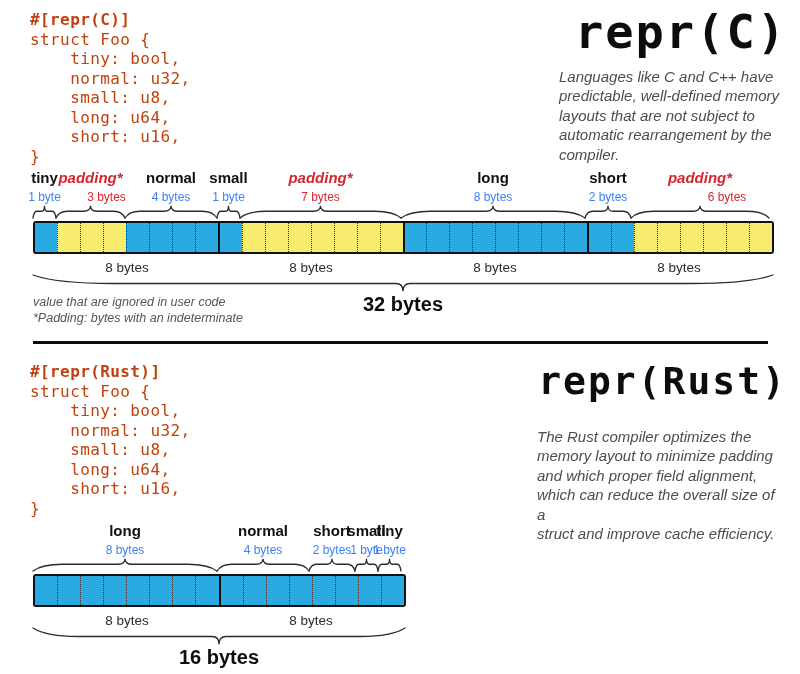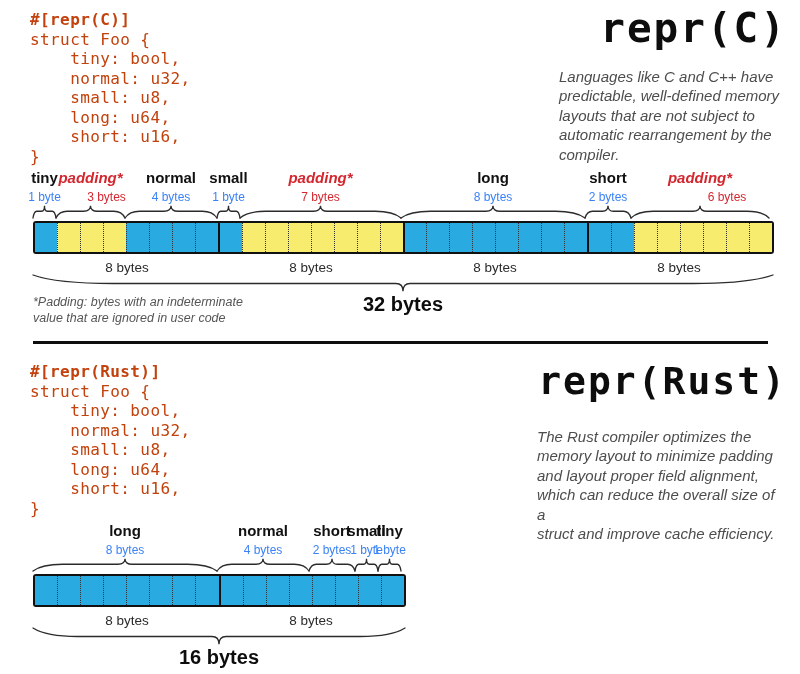--- a/index.html
+++ b/index.html
@@ -7,21 +7,21 @@
           font-family:"Liberation Sans",sans-serif;}
 
   
   .code{position:absolute;left:30px;font-family:"DejaVu Sans Mono",monospace;
         font-size:16px;line-height:19.5px;letter-spacing:.4px;color:#c2410c;white-space:pre;}
   .code .attr{font-weight:bold;}
 
   
   .big-title{position:absolute;right:13px;font-family:"DejaVu Sans Mono",monospace;
              font-weight:bold;color:#0d0d0d;letter-spacing:2px;white-space:nowrap;}
-  #title-c{top:4px;font-size:41px;}
+  #title-c{top:4px;font-size:47px;}
   #title-rust{top:359px;font-size:38px;}
 
   
   .desc{position:absolute;font-style:italic;color:#4d4d4d;font-size:15px;line-height:19.4px;}
   #desc-c{left:559px;top:67px;width:232px;}
   #desc-rust{left:537px;top:427px;width:248px;}
 
   
   .diagram{position:absolute;left:0;top:0;width:673px;}
   .field-name{position:absolute;transform:translateX(-50%);white-space:nowrap;
@@ -146,34 +146,34 @@
       <div class="group-size" style="left: 311px; top: 91px;">8 bytes</div>
       <div class="group-size" style="left: 495px; top: 91px;">8 bytes</div>
       <div class="group-size" style="left: 679px; top: 91px;">8 bytes</div>
       <svg width="740" height="17" viewBox="0 0 740 17" class="brace" style="left: 33px; top: 106px;">
         <path d="M0,0 Q24,8.5 80,8.5 L363,8.5 Q370,8.5 370,16.15 Q370,8.5 377,8.5 L660,8.5 Q716,8.5 740,0" fill="none" stroke="#2b2b2b" stroke-width="1.3" stroke-linecap="round"></path>
       </svg>
       <div class="total-label" style="left: 403px; top: 124px;">32 bytes</div>
     </div>
 
   <div id="footnote">
+      <div>value that are ignored in user code</div>
       <div>*Padding: bytes with an indeterminate</div>
-      <div>value that are ignored in user code</div>
     </div>
 
   <div id="divider"></div>
 
   <div class="code" id="code-rust" style="top:362px;"><div class="attr">#[repr(Rust)]</div><div>struct Foo {</div><div>    tiny: bool,</div><div>    normal: u32,</div><div>    small: u8,</div><div>    long: u64,</div><div>    short: u16,</div><div>}</div></div>
 
   <div class="big-title" id="title-rust">repr(Rust)</div>
 
   <div class="desc" id="desc-rust">
       <div>The Rust compiler optimizes the</div>
       <div>memory layout to minimize padding</div>
-      <div>and layout proper field alignment,</div>
+      <div>and which proper field alignment,</div>
       <div>which can reduce the overall size of a</div>
       <div>struct and improve cache efficiency.</div>
     </div>
 
   <div class="diagram" style="top: 522px; height: 154px;">
       <div class="field-name" style="left: 125px; top: 0px;">long</div>
       <div class="field-size" style="left: 125px; top: 21px;">8 bytes</div>
       <svg width="184" height="13" viewBox="0 0 184 13" class="brace" style="left: 33px; top: 36px;">
         <path d="M0,13 Q8.832,6.24 29.44,6.24 L85,6.24 Q92,6.24 92,0.78 Q92,6.24 99,6.24 L154.56,6.24 Q175.168,6.24 184,13" fill="none" stroke="#2b2b2b" stroke-width="1.3" stroke-linecap="round"></path>
       </svg>

